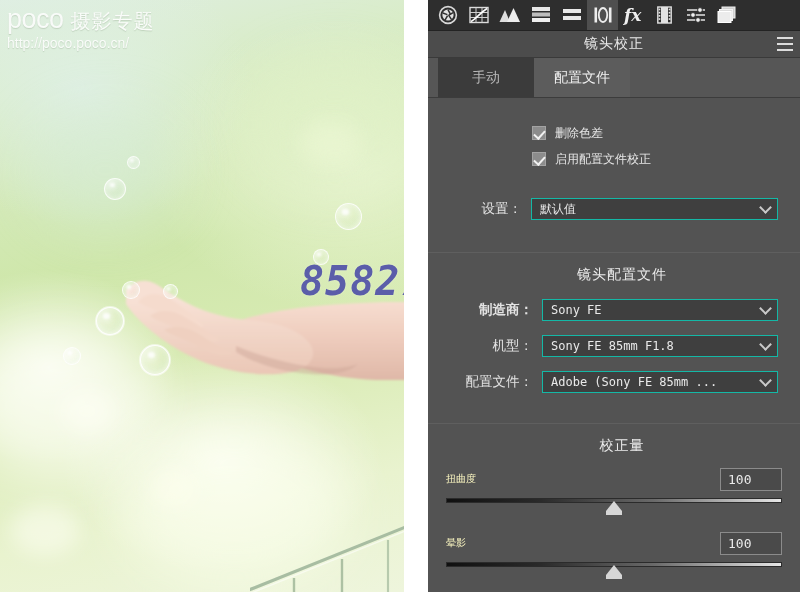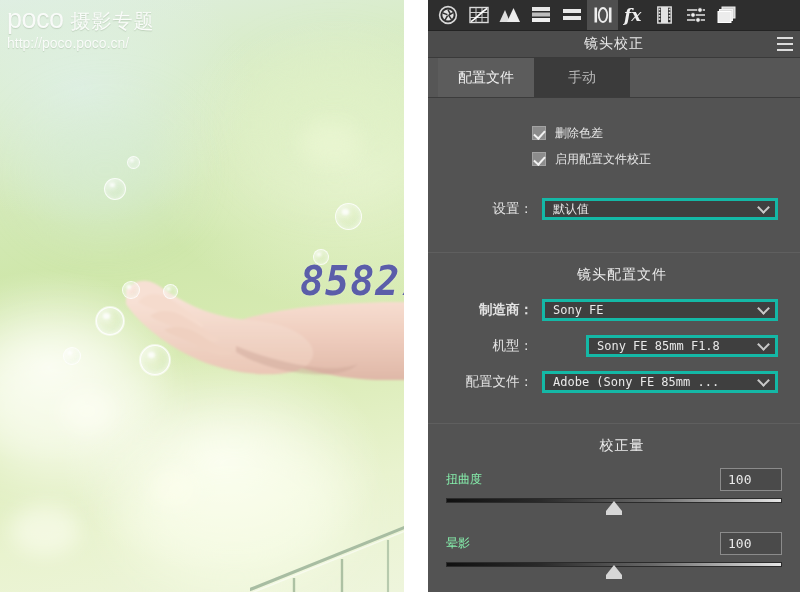--- a/index.html
+++ b/index.html
@@ -178,21 +178,21 @@
     font-size: 13.5px; color: #e2e2e2;
     text-align: right;
     flex: 0 0 auto;
     padding-right: 9px;
   }
   .select {
     position: relative;
     flex: 1 1 auto;
     height: 22px;
     background: #3f3f3f;
-    border: 3px solid #14b8a6;
+    border: 1px solid #14b8a6;
     display: flex; align-items: center;
     padding: 0 22px 0 8px;
     color: #e9e9e9;
     font-family: "DejaVu Sans Mono", "Liberation Mono", monospace;
     font-size: 12px;
     overflow: hidden; white-space: nowrap;
   }
   .select .chev {
     position: absolute; right: 7px; top: 50%;
     width: 9px; height: 9px; margin-top: -6px;
@@ -211,21 +211,21 @@
     text-align: center; font-size: 14px; color: #ececec;
     padding: 13px 0 11px 16px;
     letter-spacing: 1px;
   }
 
   .slider-block { padding: 0 18px 0 18px; }
   .slider-head {
     display: flex; align-items: center; justify-content: space-between;
     height: 26px;
   }
-  .slider-name { font-size: 12px; color: #86efac; }
+  .slider-name { font-size: 10px; color: #fef9c3; }
   .slider-value {
     width: 62px; height: 23px;
     background: #4a4a4a;
     border: 1px solid #8b8b8b;
     color: #e9e9e9;
     font-family: "DejaVu Sans Mono", "Liberation Mono", monospace;
     font-size: 13px;
     display: flex; align-items: center;
     padding-left: 7px;
   }
@@ -422,58 +422,58 @@
     <div id="panel-title-bar">
       <div id="panel-title">镜头校正</div>
       <div id="panel-menu">
         <i></i>
           <i></i>
           <i></i>
       </div>
     </div>
 
     <div id="tabs">
+      <div class="tab inactive">手动</div>
       <div class="tab active">配置文件</div>
-      <div class="tab inactive">手动</div>
     </div>
 
     <div id="panel-body">
 
       <div class="checks">
         <div class="check-row">
           <span class="cb"></span>
           <span class="check-label">删除色差</span>
         </div>
         <div class="check-row">
           <span class="cb"></span>
           <span class="check-label">启用配置文件校正</span>
         </div>
       </div>
 
-      <div class="field-row" style="margin-top:22px; padding-left:18px;">
+      <div class="field-row" style="margin-top:22px; padding-left:7px;">
         <span class="field-label" style="width:96px;">设置：</span>
         <span class="select">
           <span>默认值</span>
           <span class="chev"></span>
         </span>
       </div>
 
       <div class="sep" style="margin-top:28px;"></div>
 
       <div class="section-title">镜头配置文件</div>
 
       <div class="field-row">
         <span class="field-label" style="width:100px;font-weight:bold;">制造商：</span>
         <span class="select">
           <span>Sony FE</span>
           <span class="chev"></span>
         </span>
       </div>
 
-      <div class="field-row" style="margin-top:6px;gap:44px;">
+      <div class="field-row" style="margin-top:6px;">
         <span class="field-label" style="width:100px;">机型：</span>
         <span class="select">
           <span>Sony FE 85mm F1.8</span>
           <span class="chev"></span>
         </span>
       </div>
 
       <div class="field-row" style="margin-top:6px;">
         <span class="field-label" style="width:100px;">配置文件：</span>
         <span class="select">

